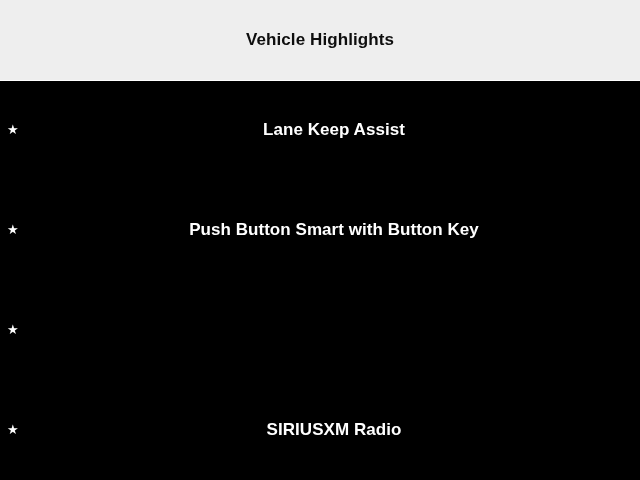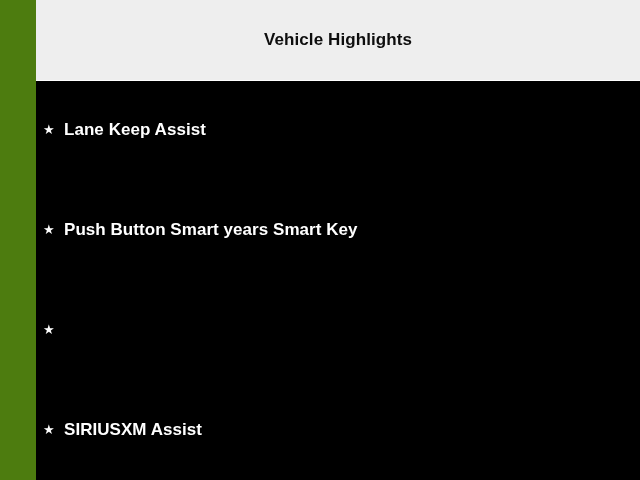--- a/index.html
+++ b/index.html
@@ -12,25 +12,24 @@
     height: 480px;
     background: #000000;
     font-family: "Liberation Sans", sans-serif;
     overflow: hidden;
   }
 
   .panel {
     position: relative;
     width: 640px;
     height: 480px;
-    background: #4d7c0f;
+    background: #ec4899;
     box-sizing: border-box;
     display: flex;
     flex-direction: column;
-    padding-left: 36px;
   }
 
   
   .panel-header {
     position: relative;
     width: 100%;
     height: 81px;
     background: #eeeeee;
     display: flex;
     align-items: center;
@@ -97,20 +96,21 @@
   }
 
   .highlight-label {
     flex: 1 1 auto;
     font-size: 17px;
     font-weight: bold;
     color: #ffffff;
     line-height: 1.2;
     letter-spacing: 0.05px;
     white-space: nowrap;
+    text-align: center;
   }
 </style>
 </head>
 <body>
 
 <div class="panel">
 
   <div class="panel-header">
     <h1 class="panel-title">Vehicle Highlights</h1>
   </div>
@@ -118,28 +118,28 @@
   <div class="highlights-body">
     <ul class="highlights-list">
 
       <li class="highlight-item row-0">
         <span class="bullet-star">★</span>
         <span class="highlight-label">Lane Keep Assist</span>
       </li>
 
       <li class="highlight-item row-1">
         <span class="bullet-star">★</span>
-        <span class="highlight-label">Push Button Smart years Smart Key</span>
+        <span class="highlight-label">Push Button Smart with Button Key</span>
       </li>
 
       <li class="highlight-item row-2">
         <span class="bullet-star">★</span>
       </li>
 
       <li class="highlight-item row-3">
         <span class="bullet-star">★</span>
-        <span class="highlight-label">SIRIUSXM Assist</span>
+        <span class="highlight-label">SIRIUSXM Radio</span>
       </li>
 
     </ul>
   </div>
 
 </div>
 
 </body></html>

